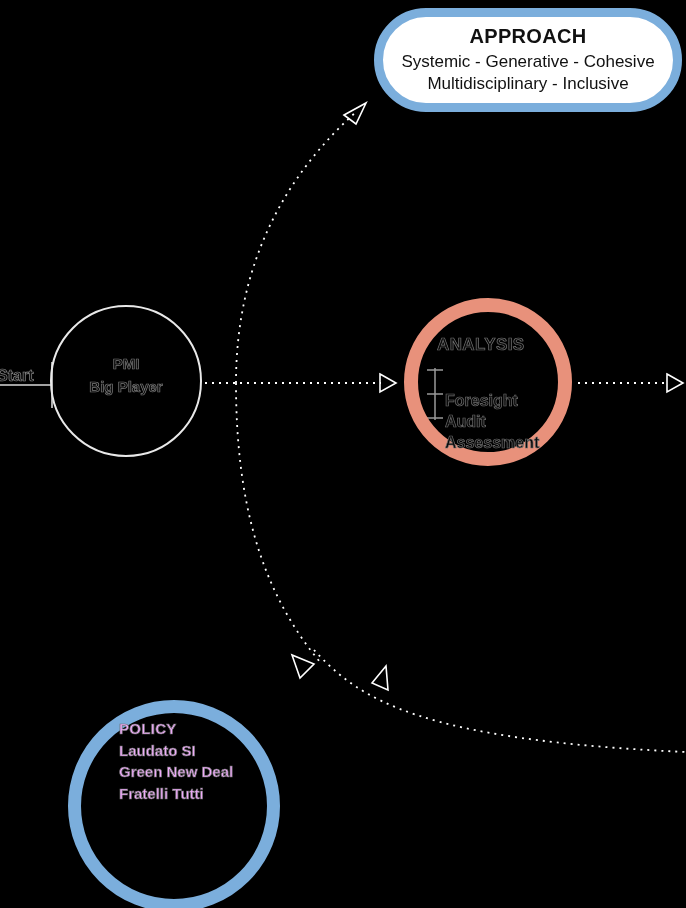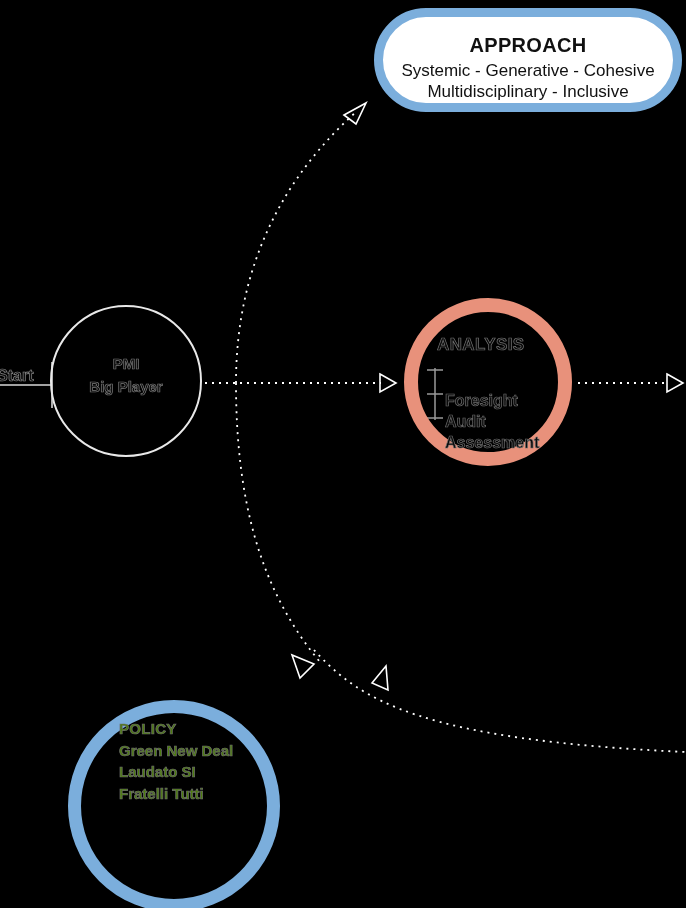--- a/index.html
+++ b/index.html
@@ -37,21 +37,21 @@
     top: 8px;
     width: 308px;
     height: 104px;
     box-sizing: border-box;
     border: 9px solid #7BAEDC;
     border-radius: 52px;
     background: #FFFFFF;
     display: flex;
     flex-direction: column;
     align-items: center;
-    justify-content: flex-end;
+    justify-content: center;
     color: #111111;
   }
   .approach-title {
     font-size: 20px;
     font-weight: bold;
     letter-spacing: 0.3px;
     line-height: 1.15;
     margin-bottom: 3px;
   }
   .approach-line {
@@ -152,21 +152,21 @@
   .policy-block {
     position: absolute;
     left: 113px;
     top: 718px;
     font-size: 15px;
     font-weight: bold;
     line-height: 21.5px;
   }
   .policy-block div {
     white-space: nowrap;
-    color: #4d7c0f;
+    color: #f0abfc;
     padding-left: 6px;
     -webkit-text-stroke: 0.7px #6E6E6E;
   }
   .policy-title {
     letter-spacing: 0.3px;
   }
 </style>
 </head>
 <body>
 
@@ -232,18 +232,18 @@
   <div class="lbl analysis-title">ANALYSIS</div>
   <div class="analysis-list">
     <div class="li">Foresight</div>
     <div class="li">Audit</div>
     <div class="li">Assessment</div>
   </div>
 
   <div class="circle circle-policy"></div>
   <div class="policy-block">
     <div class="policy-title">POLICY</div>
+    <div>Laudato SI</div>
     <div>Green New Deal</div>
-    <div>Laudato SI</div>
     <div>Fratelli Tutti</div>
   </div>
 
 </div>
 
 </body></html>

